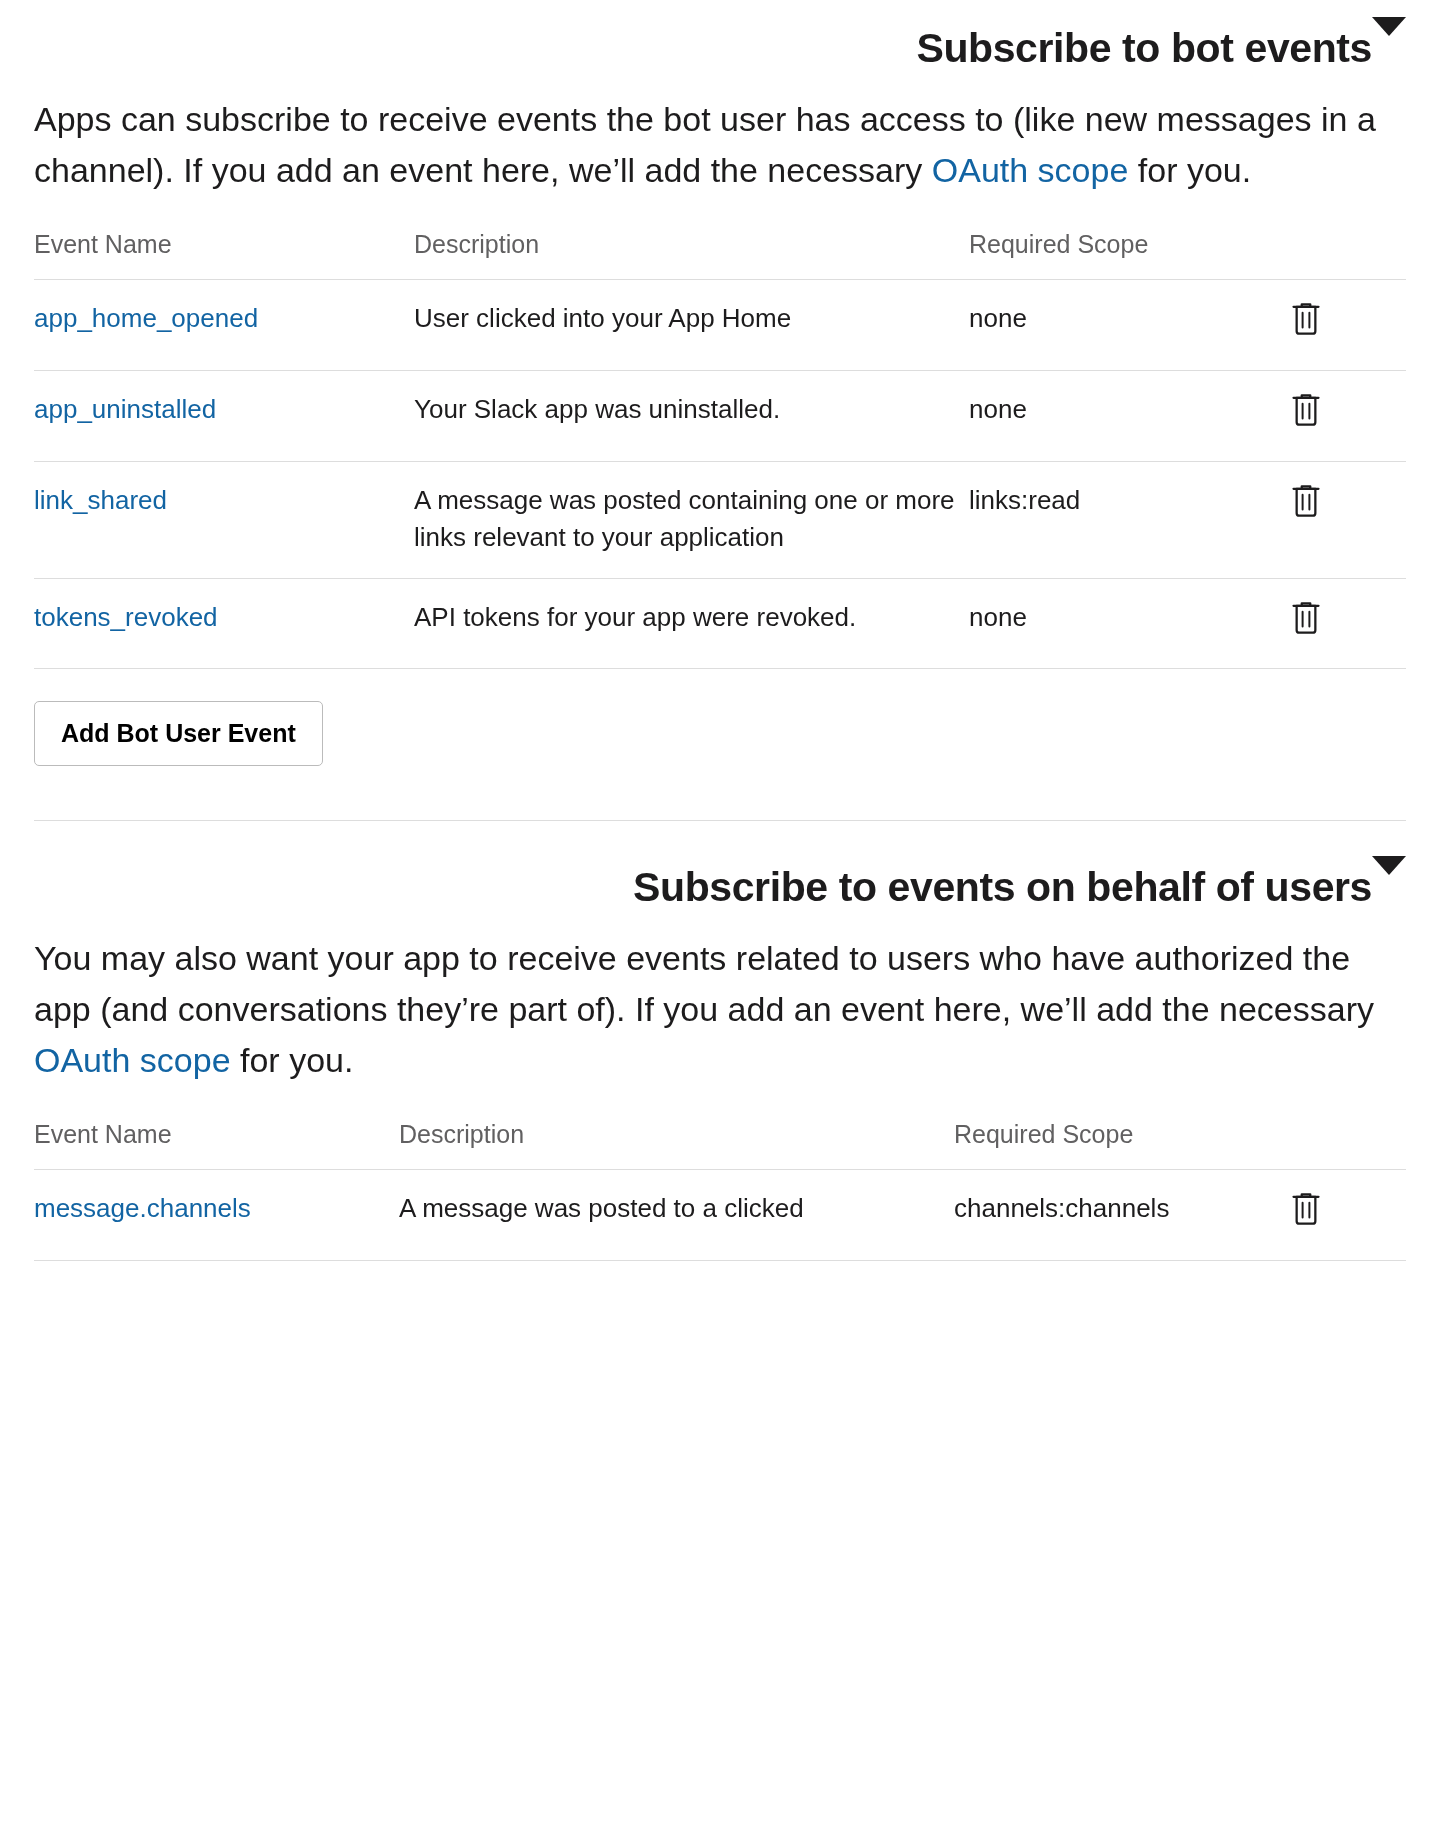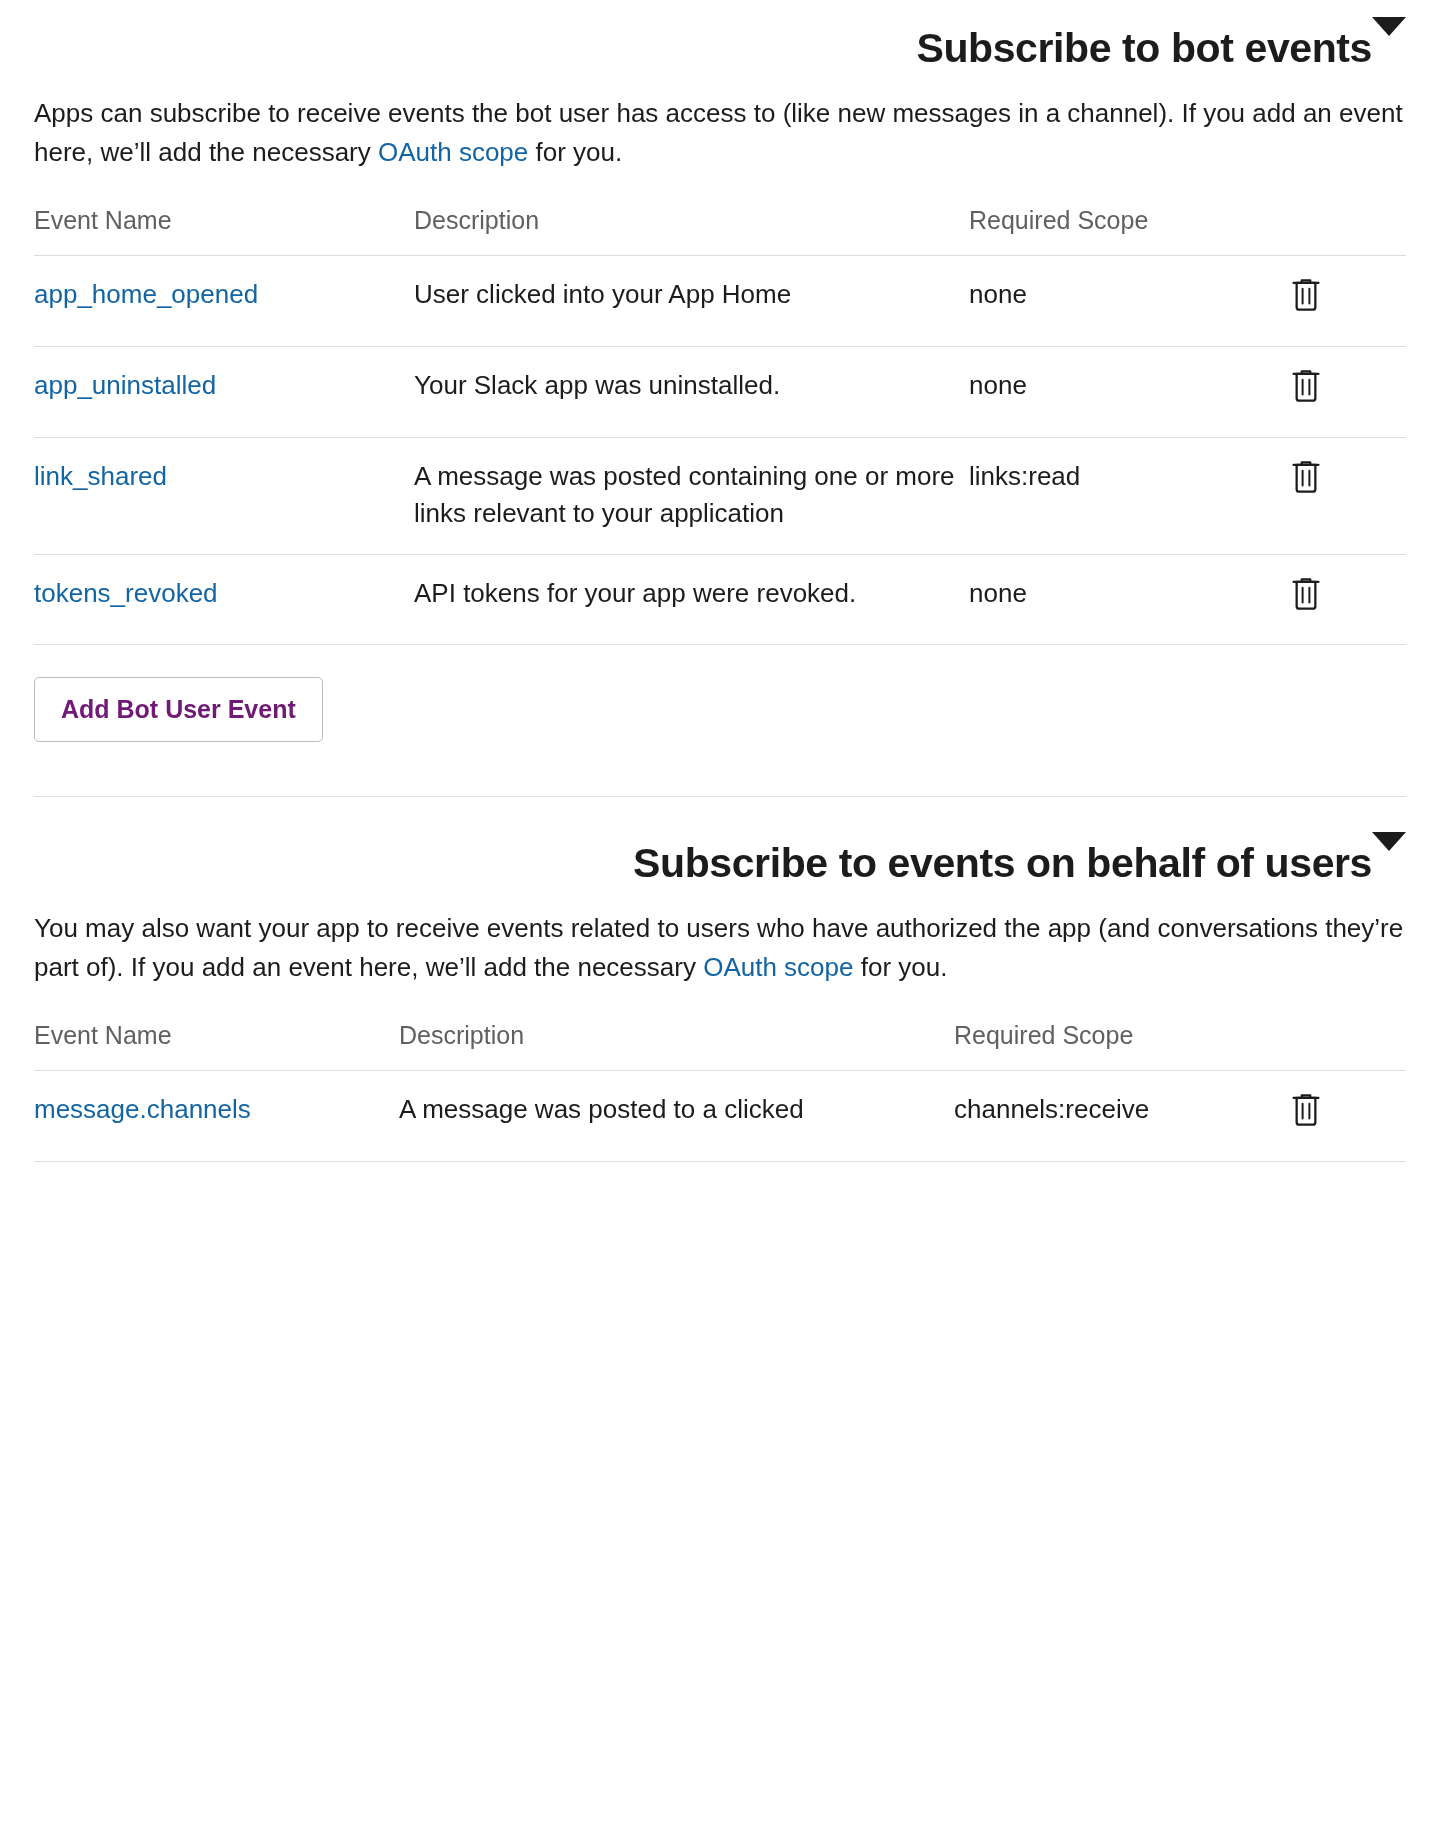--- a/index.html
+++ b/index.html
@@ -47,21 +47,21 @@
   }
   .chevron {
     width: 0;
     height: 0;
     border-left: 17px solid transparent;
     border-right: 17px solid transparent;
     border-top: 19px solid #1d1c1d;
   }
 
   .section-desc {
-    font-size: 26px;
+    font-size: 34px;
     line-height: 1.5;
     color: #1d1c1d;
     margin: 22px 0 0 0;
     max-width: 1370px;
   }
   .link {
     color: #1264a3;
     text-decoration: none;
     cursor: pointer;
   }
@@ -117,21 +117,21 @@
 
   
   .btn {
     display: inline-block;
     background: #ffffff;
     border: 1px solid #bbbbbb;
     border-radius: 5px;
     font-family: "Liberation Sans", sans-serif;
     font-size: 25px;
     font-weight: 700;
-    color: #701a75;
+    color: #000000;
     padding: 17px 26px;
     margin-top: 32px;
     cursor: pointer;
   }
 
   .divider {
     border: 0;
     border-top: 1px solid #dddddd;
     margin: 54px 0 0 0;
     width: 100%;
@@ -272,21 +272,21 @@
           <th>Description</th>
           <th colspan="2">Required Scope</th>
         </tr>
       </thead>
       <tbody>
         <tr>
           <td class="event-name">
             <a class="link">message.channels</a>
           </td>
           <td>A message was posted to a clicked</td>
-          <td class="event-scope">channels:receive</td>
+          <td class="event-scope">channels:channels</td>
           <td class="trash-cell">
             <button class="trash-btn">
               <svg width="34" height="38" viewBox="0 0 24 26">
                 <path d="M3.2 4.4h17.6" stroke="#1d1c1d" stroke-width="1.6" fill="none" stroke-linecap="round"></path>
                 <path d="M9 4.4V2.6h6v1.8" stroke="#1d1c1d" stroke-width="1.6" fill="none" stroke-linejoin="round"></path>
                 <path d="M5.4 4.4h13.2v17.2a1.8 1.8 0 0 1-1.8 1.8H7.2a1.8 1.8 0 0 1-1.8-1.8V4.4z" stroke="#1d1c1d" stroke-width="1.6" fill="none" stroke-linejoin="round"></path>
                 <path d="M9.6 8.6v10.4M14.4 8.6v10.4" stroke="#1d1c1d" stroke-width="1.4" fill="none" stroke-linecap="round"></path>
               </svg>
             </button>
           </td>

